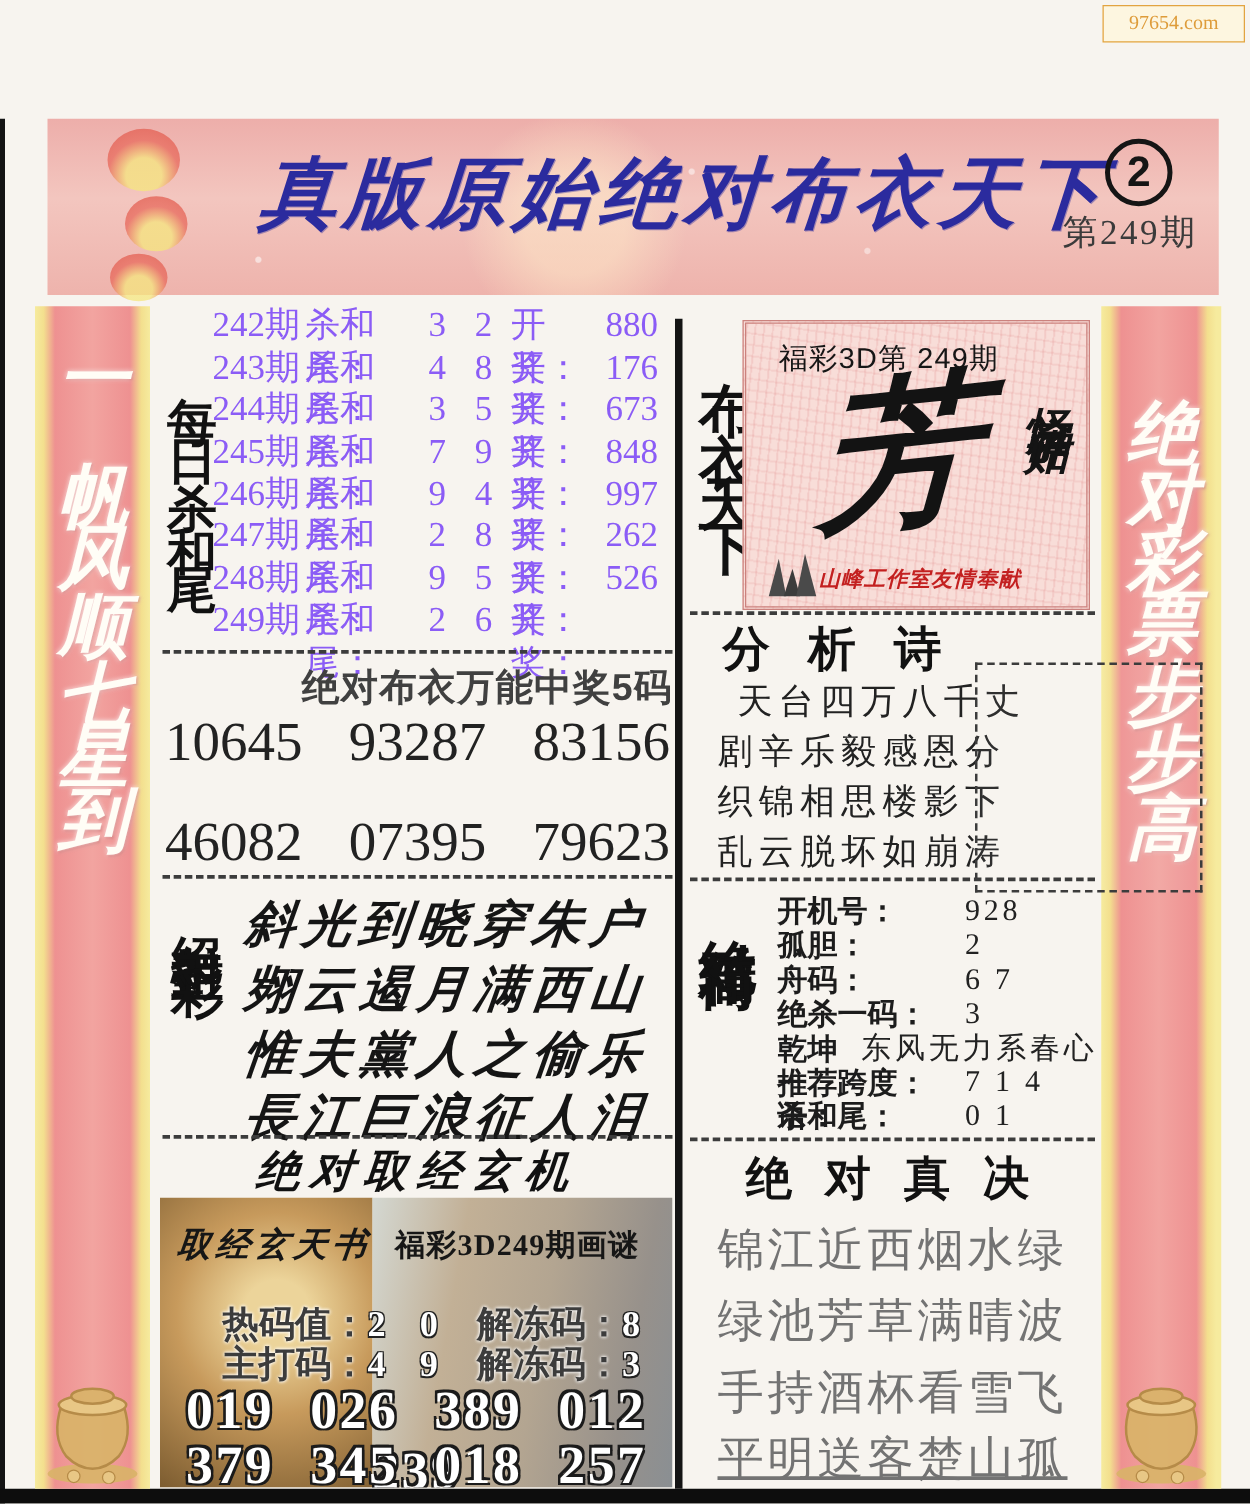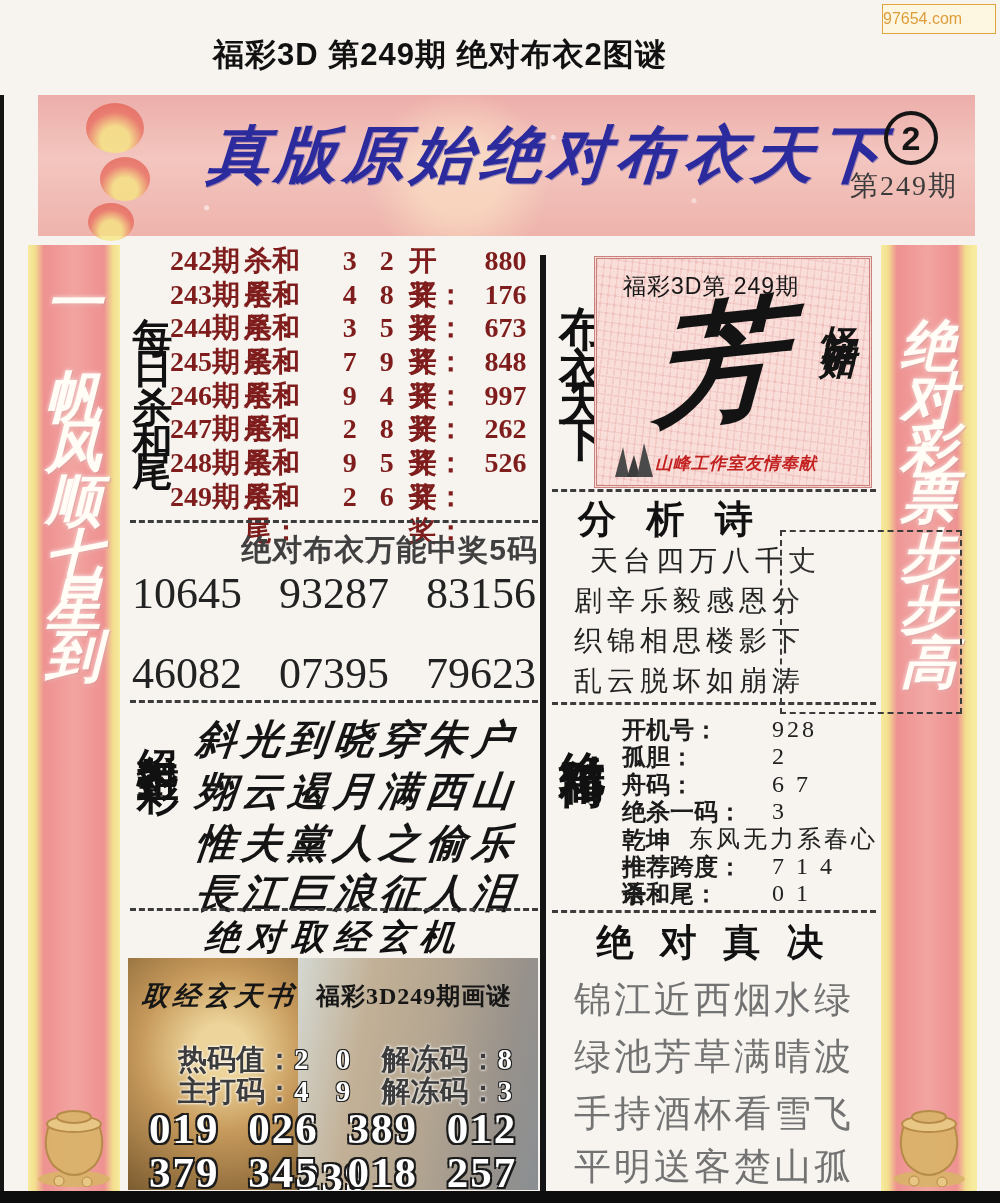--- a/index.html
+++ b/index.html
@@ -1,21 +1,21 @@
 <!DOCTYPE html>
 <html><head>
 <meta charset="utf-8">
 <style>
   html,body{margin:0;padding:0;background:#f7f4ef;}
   #page{position:relative;width:1000px;height:1203px;background:#f7f4ef;overflow:hidden;
         font-family:"Liberation Serif", serif;color:#1a1a1a;}
   .abs{position:absolute;}
   
   .watermark{left:882px;top:4px;width:112px;height:28px;background:#fdf6e0;border:1px solid #e2a441;
-    color:#de9c3a;font-family:Liberation Sans, sans-serif;font-size:16px;line-height:28px;text-align:left;}
+    color:#de9c3a;font-family:Liberation Serif, serif;font-size:16px;line-height:28px;text-align:center;}
   .page-title{left:213px;top:34px;font-family:"Liberation Sans",sans-serif;font-weight:bold;
     font-size:31px;color:#111;letter-spacing:1px;}
   
   .banner{left:38px;top:95px;width:937px;height:141px;
     background:
       radial-gradient(circle at 18% 80%, rgba(255,255,255,.55) 0 2px, transparent 3px),
       radial-gradient(circle at 55% 30%, rgba(255,255,255,.5) 0 2px, transparent 3px),
       radial-gradient(circle at 70% 75%, rgba(255,255,255,.45) 0 2px, transparent 3px),
       radial-gradient(circle at 45% 60%, rgba(255,235,200,.5) 0 40px, transparent 90px),
       linear-gradient(180deg,#edaeaa 0%,#f3c6bf 45%,#eeb3ac 100%);}
@@ -40,21 +40,21 @@
     writing-mode:vertical-rl;text-orientation:upright;color:#fffdf6;font-weight:bold;
     font-size:56px;letter-spacing:52px;text-shadow:0 0 4px rgba(255,255,255,.8),1px 1px 2px rgba(180,70,70,.5);
     font-style:italic;}
   .pot{position:absolute;left:50%;transform:translateX(-50%);bottom:4px;opacity:.9;}
   
   .dash{border-top:3px dashed #3c3c3c;height:0;}
   
   .daily-label{left:126px;top:286px;writing-mode:vertical-rl;text-orientation:upright;
     font-family:"Liberation Sans",sans-serif;font-weight:bold;font-size:40px;letter-spacing:34px;color:#111;}
   .daily-rows{left:170px;top:244px;width:372px;}
-  .d-row{display:flex;height:33.7px;line-height:33.7px;font-size:28px;color:#7f1d1d;font-weight:bold;}
+  .d-row{display:flex;height:33.7px;line-height:33.7px;font-size:28px;color:#8b5cf6;}
   .d-period{width:90px;}
   .d-kl{width:120px;}
   .d-kv{width:80px;letter-spacing:8px;}
   .d-ol{width:92px;}
   .d-ov{width:70px;}
   .dash-l{left:130px;width:408px;}
   .win5-title{left:130px;top:530px;width:408px;text-align:right;font-weight:bold;font-size:30px;
     font-family:"Liberation Sans",sans-serif;color:#404040;letter-spacing:1px;}
   .win5-line{left:130px;top:0;width:408px;text-align:center;font-size:44px;color:#222;word-spacing:26px;}
   .zc-label{left:130px;top:716px;writing-mode:vertical-rl;text-orientation:upright;
@@ -108,21 +108,20 @@
     font-weight:bold;font-size:37px;color:#111;letter-spacing:8px;}
   .zj-line{left:552px;width:324px;text-align:center;font-size:37px;color:#737373;letter-spacing:3px;white-space:nowrap;}
 </style>
 </head>
 <body>
 
 <div id="page">
 
   <div class="abs watermark">97654.com</div>
 
-  <div class="abs page-title">福彩3D 第249期 绝对布衣2图谜</div>
 
   <div class="abs banner">
     <div class="lantern" style="left:48px;top:8px;width:58px;height:50px;"></div>
     <div class="lantern" style="left:62px;top:62px;width:50px;height:44px;"></div>
     <div class="lantern" style="left:50px;top:108px;width:46px;height:38px;"></div>
     <div class="banner-title">真版原始绝对布衣天下</div>
     <div class="banner-badge">2</div>
     <div class="banner-issue">第249期</div>
   </div>
 
@@ -307,15 +306,15 @@
         <span class="jj-v">0 1</span>
       </div>
   </div>
 
   <div class="abs dash dash-r" style="top:910px;"></div>
 
   <div class="abs zj-title">绝 对 真 决</div>
   <div class="abs zj-line" style="top:975px;">锦江近西烟水绿</div>
   <div class="abs zj-line" style="top:1032px;">绿池芳草满晴波</div>
   <div class="abs zj-line" style="top:1089px;">手持酒杯看雪飞</div>
-  <div class="abs zj-line" style="top:1142px;">平明送客楚山孤</div>
+  <div class="abs zj-line" style="top:1142px;text-decoration:underline;">平明送客楚山孤</div>
 
 </div>
 
 </body></html>

